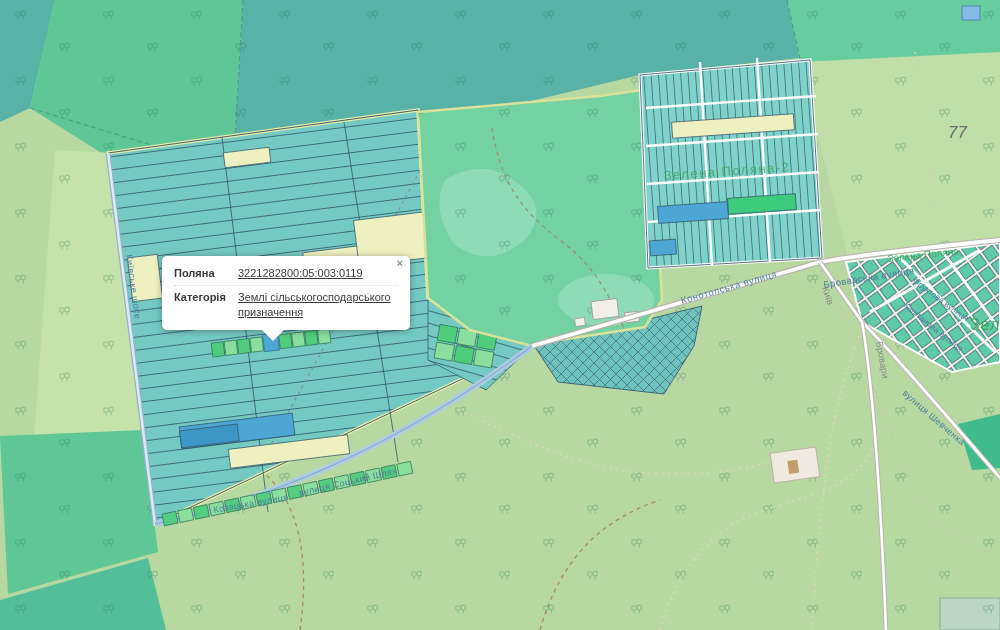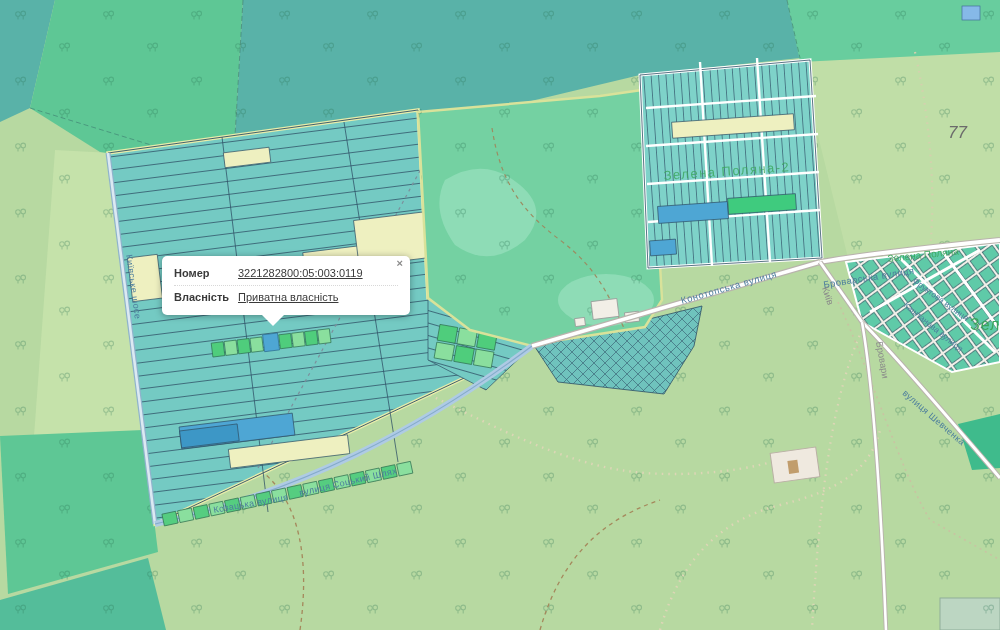--- a/index.html
+++ b/index.html
@@ -231,21 +231,21 @@
     <text transform="translate(888,262) rotate(-6)" font-size="10" opacity="0.9">Зелена Поляна</text>
     <text x="970" y="330" font-size="16" letter-spacing="1">Зелен</text>
   </g>
   <text x="948" y="138" font-size="17" font-style="italic" fill="#6b6b6b">77</text>
 </svg>
 
 
 <div class="popup">
   <span class="pclose">×</span>
   <div class="prow">
-    <span class="plabel">Номер</span>
+    <span class="plabel">Поляна</span>
     <span class="pval">3221282800:05:003:0119</span>
   </div>
   <div class="prow">
-    <span class="plabel">Власність</span>
-    <span class="pval">Приватна власність</span>
+    <span class="plabel">Категорія</span>
+    <span class="pval">Землі сільськогосподарського призначення</span>
   </div>
 </div>
 </div>
 
 </body></html>

